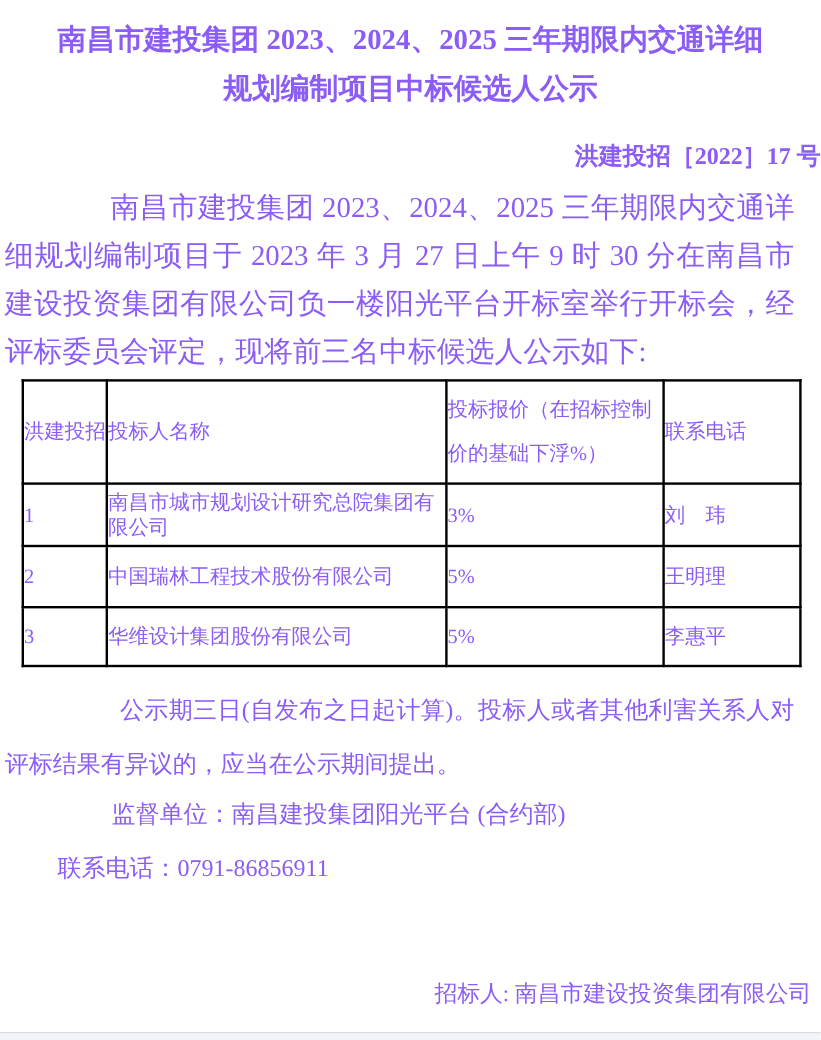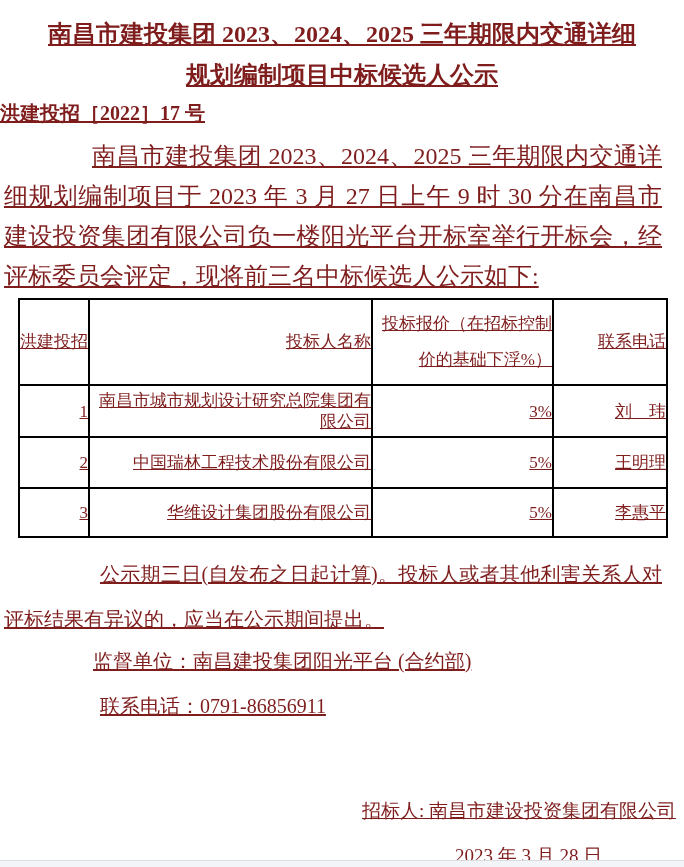--- a/index.html
+++ b/index.html
@@ -1,56 +1,55 @@
 <!DOCTYPE html>
 <html><head>
 <meta charset="utf-8">
 <style>
   html, body { margin: 0; padding: 0; background: #ffffff; }
   .page {
     position: relative;
     width: 684px;
     height: 867px;
     background: #ffffff;
-    color: #7f1d1d;
+    color: #8b5cf6;
     font-family: "Liberation Serif", "DejaVu Serif", serif;
     overflow: hidden;
-    text-decoration: underline;
   }
   .title {
     padding-top: 14px;
     text-align: center;
     font-size: 24px;
     font-weight: bold;
     line-height: 41px;
   }
   .doc-number {
-    margin-top: 2px;
-    text-align: left;
+    margin-top: 20px;
+    text-align: right;
     font-size: 20px;
     font-weight: bold;
     line-height: 30px;
   }
   .intro {
     margin: 8px 22px 0 4px;
     font-size: 24px;
     line-height: 40px;
     text-align: justify;
     text-indent: 88px;
   }
   table.bid-table {
     border-collapse: collapse;
     table-layout: fixed;
     margin: 2px 0 0 18px;
     width: 648px;
     font-size: 17px;
   }
   table.bid-table td {
     border: 2px solid #000000;
-    text-align: right;
+    text-align: left;
     vertical-align: middle;
     padding: 0;
     overflow: hidden;
   }
   tr.header-row td { height: 84px; line-height: 36px; }
   td.h-rank { padding: 0 14px; }
   td.h-price { text-align: left; padding: 0 6px; }
   tr.data-row td { line-height: 21px; }
   tr.data-row-1 td { height: 50px; }
   tr.data-row-2 td { height: 49px; }
@@ -64,21 +63,21 @@
     text-indent: 96px;
   }
   .supervisor {
     margin-top: 4px;
     padding-left: 93px;
     font-size: 20px;
     line-height: 30px;
   }
   .phone {
     margin-top: 15px;
-    padding-left: 100px;
+    padding-left: 48px;
     font-size: 20px;
     line-height: 30px;
   }
   .bidder-sign {
     margin-top: 76px;
     padding-left: 330px;
     font-size: 19px;
     line-height: 28px;
     margin-left: 32px;
   }

